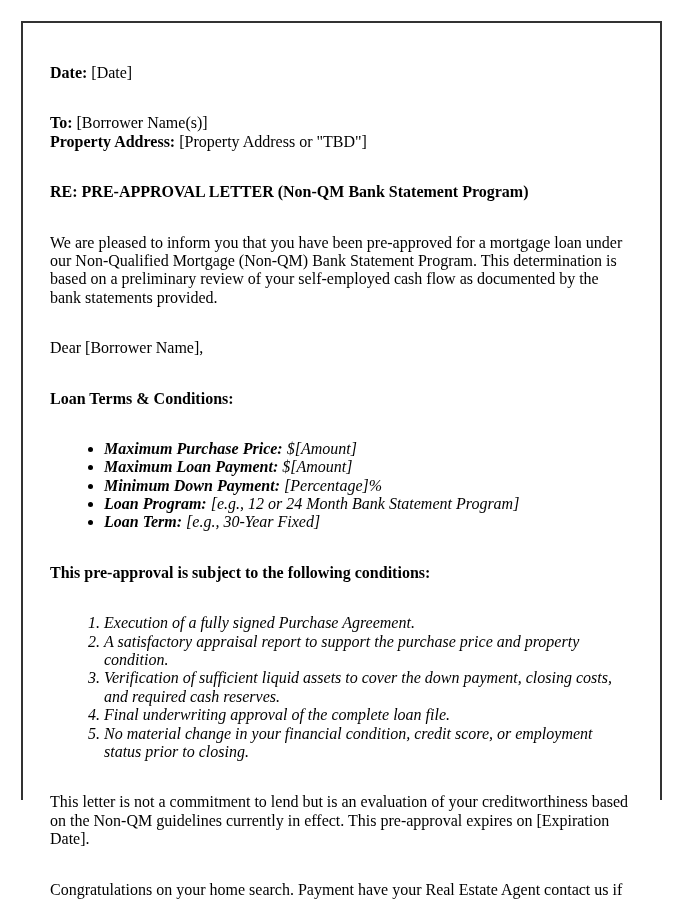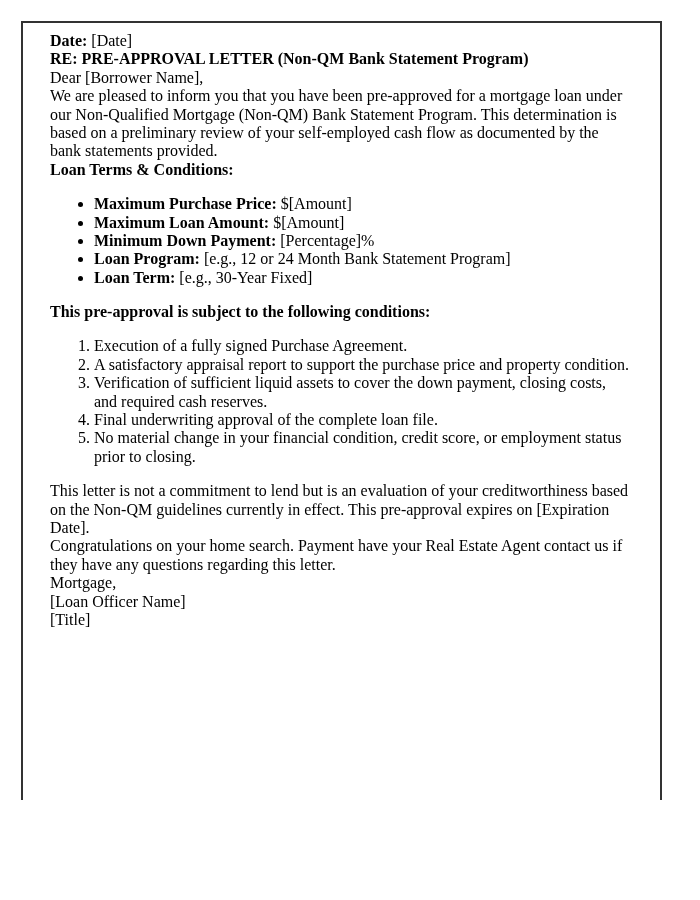--- a/index.html
+++ b/index.html
@@ -22,53 +22,56 @@
     top: 21px;
     width: 641px;
     height: 779px;
     box-sizing: border-box;
     border: 2px solid #323232;
     border-bottom: none;
     padding: 9px 27px 0 27px;
     background: #ffffff;
   }
   p {
-    margin: 0 0;
+    margin: 32px 0;
     line-height: 1.15;
   }
   ul, ol {
-    margin: 16px 4px;
+    margin: 16px 14px;
     padding-left: 40px;
+    font-style: italic;
   }
   li {
     line-height: 1.15;
   }
   .bold {
     font-weight: bold;
   }
 </style>
 </head>
 <body>
 
 <div class="page">
 
   <p><span class="bold">Date:</span> <span>[Date]</span></p>
 
+  <p><span class="bold">To:</span> <span>[Borrower Name(s)]</span><br>
+  <span class="bold">Property Address:</span> <span>[Property Address or "TBD"]</span></p>
 
   <p class="bold">RE: PRE-APPROVAL LETTER (Non-QM Bank Statement Program)</p>
 
+  <p>We are pleased to inform you that you have been pre-approved for a mortgage loan under our Non-Qualified Mortgage (Non-QM) Bank Statement Program. This determination is based on a preliminary review of your self-employed cash flow as documented by the bank statements provided.</p>
+
   <p>Dear [Borrower Name],</p>
-
-  <p>We are pleased to inform you that you have been pre-approved for a mortgage loan under our Non-Qualified Mortgage (Non-QM) Bank Statement Program. This determination is based on a preliminary review of your self-employed cash flow as documented by the bank statements provided.</p>
 
   <p class="bold">Loan Terms &amp; Conditions:</p>
 
   <ul>
     <li><span class="bold">Maximum Purchase Price:</span> <span>$[Amount]</span></li>
-    <li><span class="bold">Maximum Loan Amount:</span> <span>$[Amount]</span></li>
+    <li><span class="bold">Maximum Loan Payment:</span> <span>$[Amount]</span></li>
     <li><span class="bold">Minimum Down Payment:</span> <span>[Percentage]%</span></li>
     <li><span class="bold">Loan Program:</span> <span>[e.g., 12 or 24 Month Bank Statement Program]</span></li>
     <li><span class="bold">Loan Term:</span> <span>[e.g., 30-Year Fixed]</span></li>
   </ul>
 
   <p class="bold">This pre-approval is subject to the following conditions:</p>
 
   <ol>
     <li>Execution of a fully signed Purchase Agreement.</li>
     <li>A satisfactory appraisal report to support the purchase price and property condition.</li>

